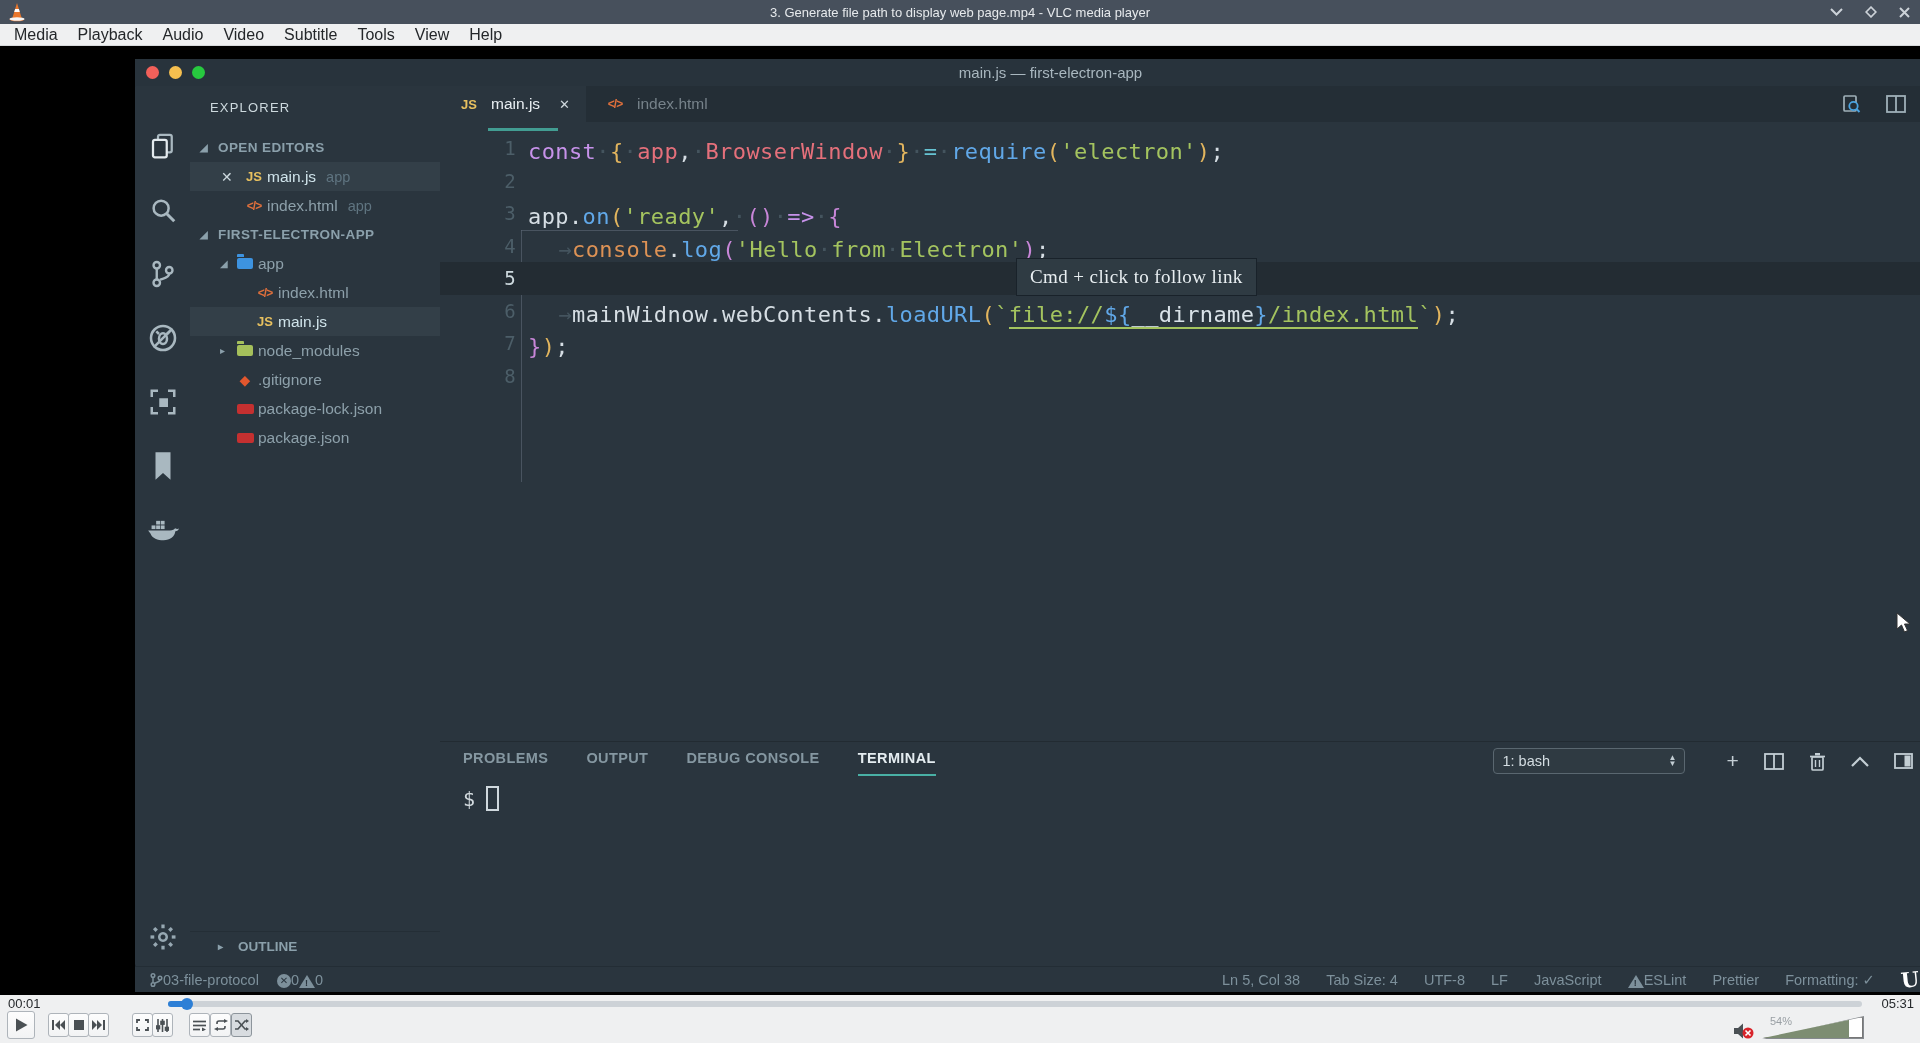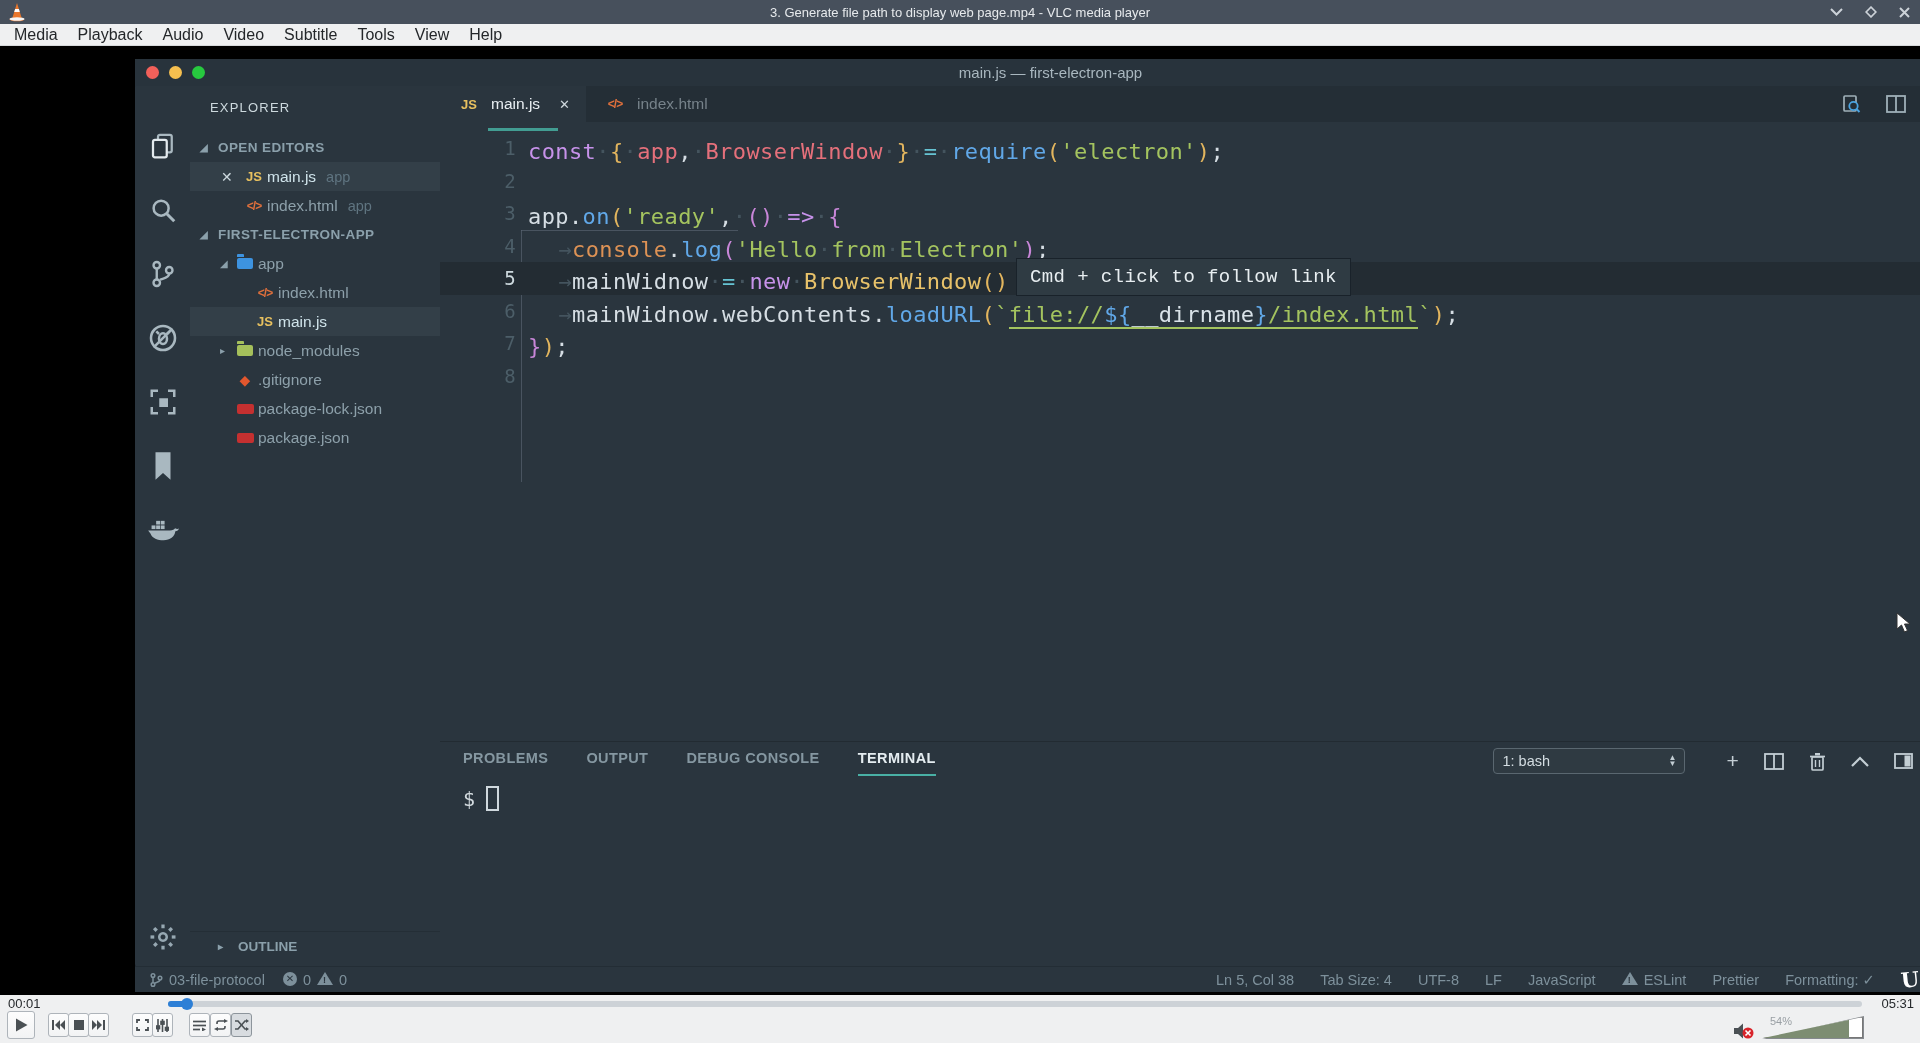--- a/index.html
+++ b/index.html
@@ -78,41 +78,41 @@
   .tk-stru{color:#a4c45f;border-bottom:2px solid #a4c45f;}
   .tk-interp{color:#61a8e8;border-bottom:2px solid #a4c45f;}
   .tk-varu{color:#d9e2e8;border-bottom:2px solid #a4c45f;}
   .wsd{color:#44545e;}
   .tk-tab{display:inline-block;width:44px;color:#44545e;}
   .guide-v{position:absolute;left:81px;top:108px;width:1px;height:252px;background:#5a6673;opacity:.65;}
   .guide-h{position:absolute;left:81px;top:108px;width:217px;height:1px;background:#5a6673;opacity:.65;}
   .gutter-mark{position:absolute;left:48px;top:6px;width:70px;height:3px;background:#49b8a8;opacity:.8;}
   .scroll-col{position:absolute;right:0;top:0;width:16px;height:440px;background:rgba(255,255,255,.035);}
   .mod-mark{position:absolute;right:2px;top:100px;width:13px;height:5px;background:#d79b4a;}
-  .tooltip{position:absolute;left:576px;top:136px;height:38px;background:#2f3b43;border:1px solid #19222a;color:#e8eef1;font-family:Liberation Mono, monospace;font-size:19px;display:flex;align-items:center;padding:0 13px;white-space:nowrap;}
+  .tooltip{position:absolute;left:576px;top:136px;height:38px;background:#2f3b43;border:1px solid #19222a;color:#e8eef1;font-family:Liberation Serif, serif;font-size:19px;display:flex;align-items:center;padding:0 13px;white-space:nowrap;}
 
   
   .panel{position:absolute;top:655px;left:0;right:0;bottom:0;border-top:1px solid #222b32;}
   .panel-tabs{position:absolute;top:8px;left:23px;display:flex;gap:38px;}
   .ptab{font-size:14.5px;font-weight:bold;letter-spacing:.4px;color:#8597a1;padding-bottom:8px;}
   .ptab.active{color:#e4ecf0;border-bottom:2px solid #49b0a5;}
   .panel-toolbar{position:absolute;top:6px;right:14px;display:flex;align-items:center;gap:25px;color:#b6c2c9;}
   .shell-select{width:192px;height:26px;border:1px solid #5a6770;border-radius:4px;display:flex;align-items:center;font-size:14.5px;color:#d4dde2;padding:0 8px;justify-content:space-between;margin-right:16px;background:#2f3a42;}
   .updown{display:flex;flex-direction:column;line-height:6px;font-size:8px;color:#c3ced4;}
   .panel-toolbar svg{display:block}
   .plus-icon{font-size:21px;color:#c3ced4;line-height:20px;}
   .pclose{font-size:17px;color:#c3ced4;}
   .term{position:absolute;left:23px;top:44px;display:flex;align-items:center;gap:11px;font-family:"DejaVu Sans Mono",monospace;font-size:20px;color:#d2dade;}
   .term-cursor{width:13px;height:25px;border:2px solid #cfd8dd;}
 
   
   .statusbar{position:absolute;left:0;right:0;bottom:0;height:26px;background:#2a353e;border-top:1px solid #232d35;display:flex;align-items:center;font-size:14.5px;color:#7d909b;}
   .sb-left{display:flex;align-items:center;gap:18px;padding-left:14px;}
   .sb-right{margin-left:auto;display:flex;align-items:center;gap:26px;padding-right:0;}
-  .stat{display:flex;align-items:flex-start;gap:6px;white-space:nowrap;}
+  .stat{display:flex;align-items:flex-end;white-space:nowrap;}
   .err-ic{width:14px;height:14px;border-radius:50%;background:#7d909b;color:#2a353e;font-size:10px;line-height:14px;text-align:center;display:inline-block;}
   .warn-ic{width:0;height:0;border-left:8px solid transparent;border-right:8px solid transparent;border-bottom:13px solid #7d909b;position:relative;display:inline-block;}
   .warn-ic i{position:absolute;left:-2px;top:3px;font-style:normal;font-size:9px;color:#2a353e;font-weight:bold;}
   .branch-ic svg{display:block}
   .udemy{display:flex;align-items:center;gap:7px;}
   .udemy-logo{font-size:21px;font-weight:bold;color:#fff;font-family:"DejaVu Serif",serif;transform:rotate(-6deg);}
   .udemy-col{display:flex;flex-direction:column;align-items:flex-start;line-height:11px;}
   .udemy-name{color:#e7ecef;font-size:12px;font-weight:bold;transform:rotate(-4deg);}
   .udemy-bell{color:#39444c;font-size:11px;}
 
@@ -355,21 +355,21 @@
 
           <div class="code">
             <div class="gutter-mark"></div>
             <div class="guide-h"></div>
             <div class="guide-v"></div>
             <div id="code-lines">
                 <div class="cl"><span class="ln">1</span><span class="lc"><span class="tk-kw">const</span><span class="wsd">·</span><span class="tk-b1">{</span><span class="wsd">·</span><span class="tk-red">app</span><span class="tk-fg">,</span><span class="wsd">·</span><span class="tk-red">BrowserWindow</span><span class="wsd">·</span><span class="tk-b1">}</span><span class="wsd">·</span><span class="tk-op">=</span><span class="wsd">·</span><span class="tk-blue">require</span><span class="tk-b1">(</span><span class="tk-str">'electron'</span><span class="tk-b1">)</span><span class="tk-fg">;</span></span></div>
                 <div class="cl"><span class="ln">2</span></div>
                 <div class="cl"><span class="ln">3</span><span class="lc"><span class="tk-fg">app</span><span class="tk-fg">.</span><span class="tk-blue">on</span><span class="tk-b1">(</span><span class="tk-str">'ready'</span><span class="tk-fg">,</span><span class="wsd">·</span><span class="tk-b2">()</span><span class="wsd">·</span><span class="tk-kw">=&gt;</span><span class="wsd">·</span><span class="tk-b2">{</span></span></div>
                 <div class="cl"><span class="ln">4</span><span class="lc"><span class="tk-tab">→</span><span class="tk-orange">console</span><span class="tk-fg">.</span><span class="tk-blue">log</span><span class="tk-b2">(</span><span class="tk-str">'Hello</span><span class="wsd">·</span><span class="tk-str">from</span><span class="wsd">·</span><span class="tk-str">Electron'</span><span class="tk-b2">)</span><span class="tk-fg">;</span></span></div>
-                <div class="cl cur"><span class="ln">5</span><span class="lc"><span class="tk-tab">→</span><span class="tk-fg">mainWidnow</span><span class="wsd">·</span><span class="tk-op">=</span><span class="wsd">·</span><span class="tk-kw">new</span><span class="wsd">·</span><span class="tk-yellow">BrowserWindow</span><span class="tk-b1">()</span></span></div>
+                <div class="cl cur"><span class="ln">5</span></div>
                 <div class="cl"><span class="ln">6</span><span class="lc"><span class="tk-tab">→</span><span class="tk-fg">mainWidnow</span><span class="tk-fg">.</span><span class="tk-fg">webContents</span><span class="tk-fg">.</span><span class="tk-blue">loadURL</span><span class="tk-b1">(</span><span class="tk-str">`</span><span class="tk-stru">file://</span><span class="tk-interp">${</span><span class="tk-varu">__dirname</span><span class="tk-interp">}</span><span class="tk-stru">/index.html</span><span class="tk-str">`</span><span class="tk-b1">)</span><span class="tk-fg">;</span></span></div>
                 <div class="cl"><span class="ln">7</span><span class="lc"><span class="tk-b2">}</span><span class="tk-b1">)</span><span class="tk-fg">;</span></span></div>
                 <div class="cl"><span class="ln">8</span><span class="lc"></span></div>
               </div>
             <div class="scroll-col"></div>
             <div class="mod-mark"></div>
             <div class="tooltip">Cmd + click to follow link</div>
           </div>
 
           <div class="panel">

